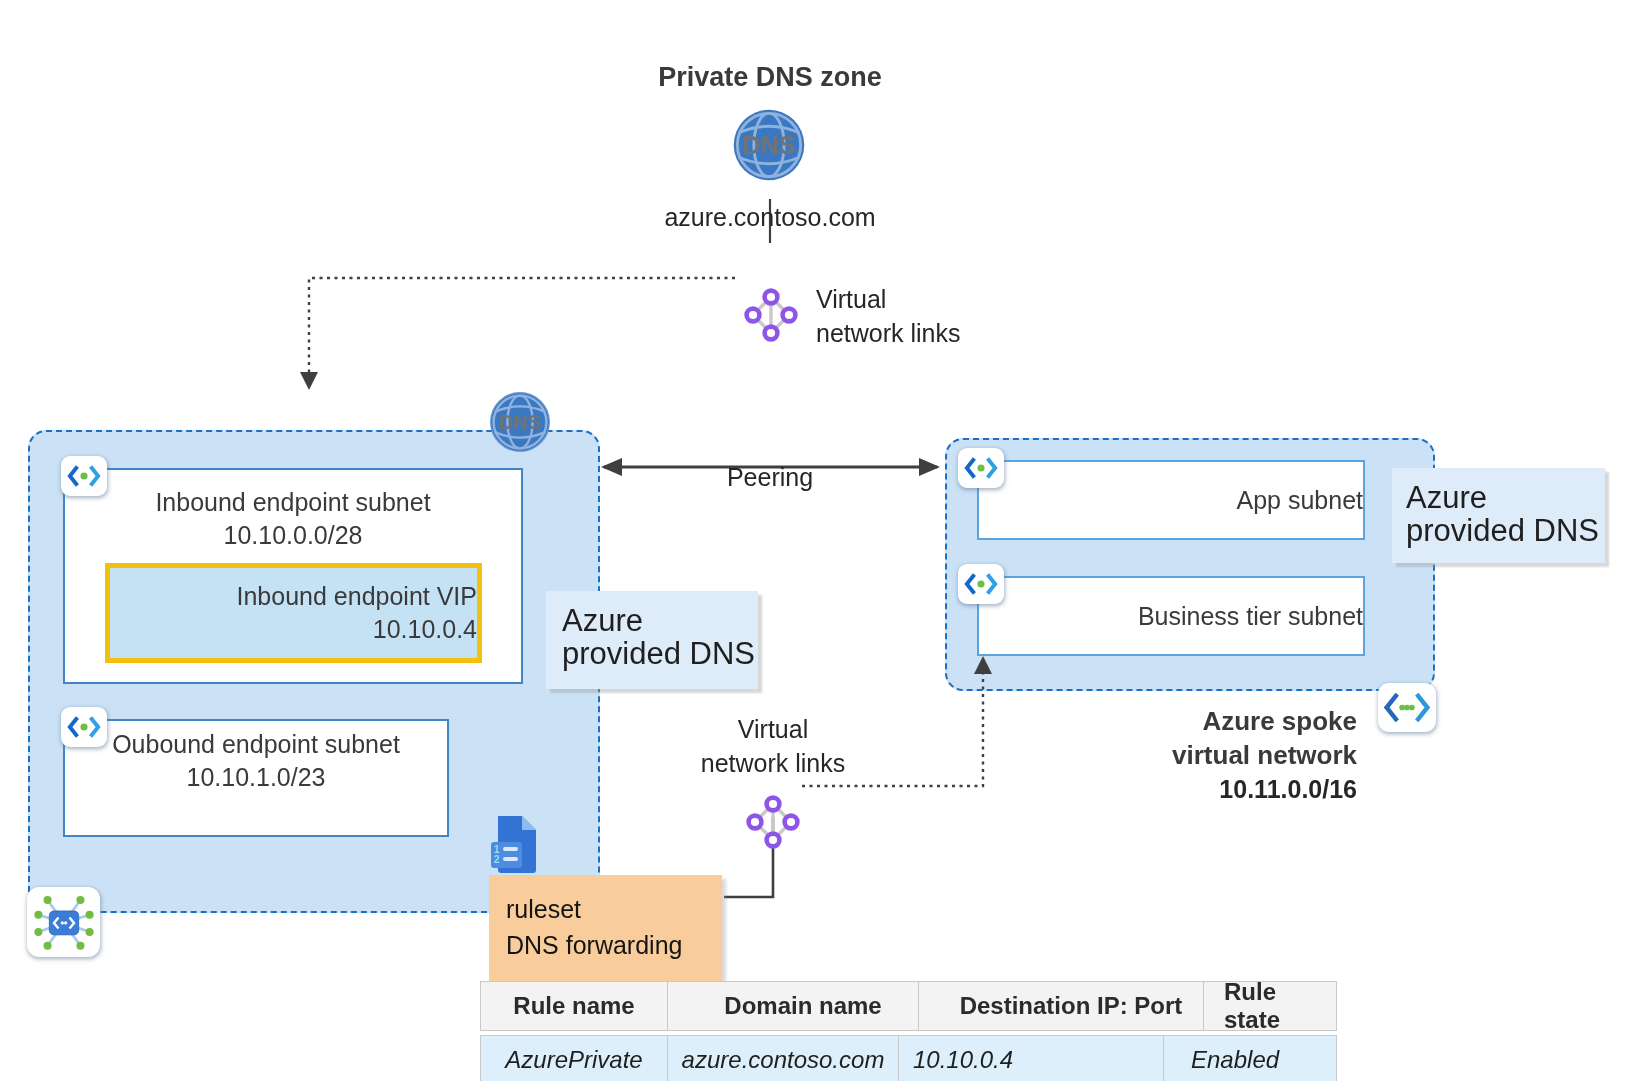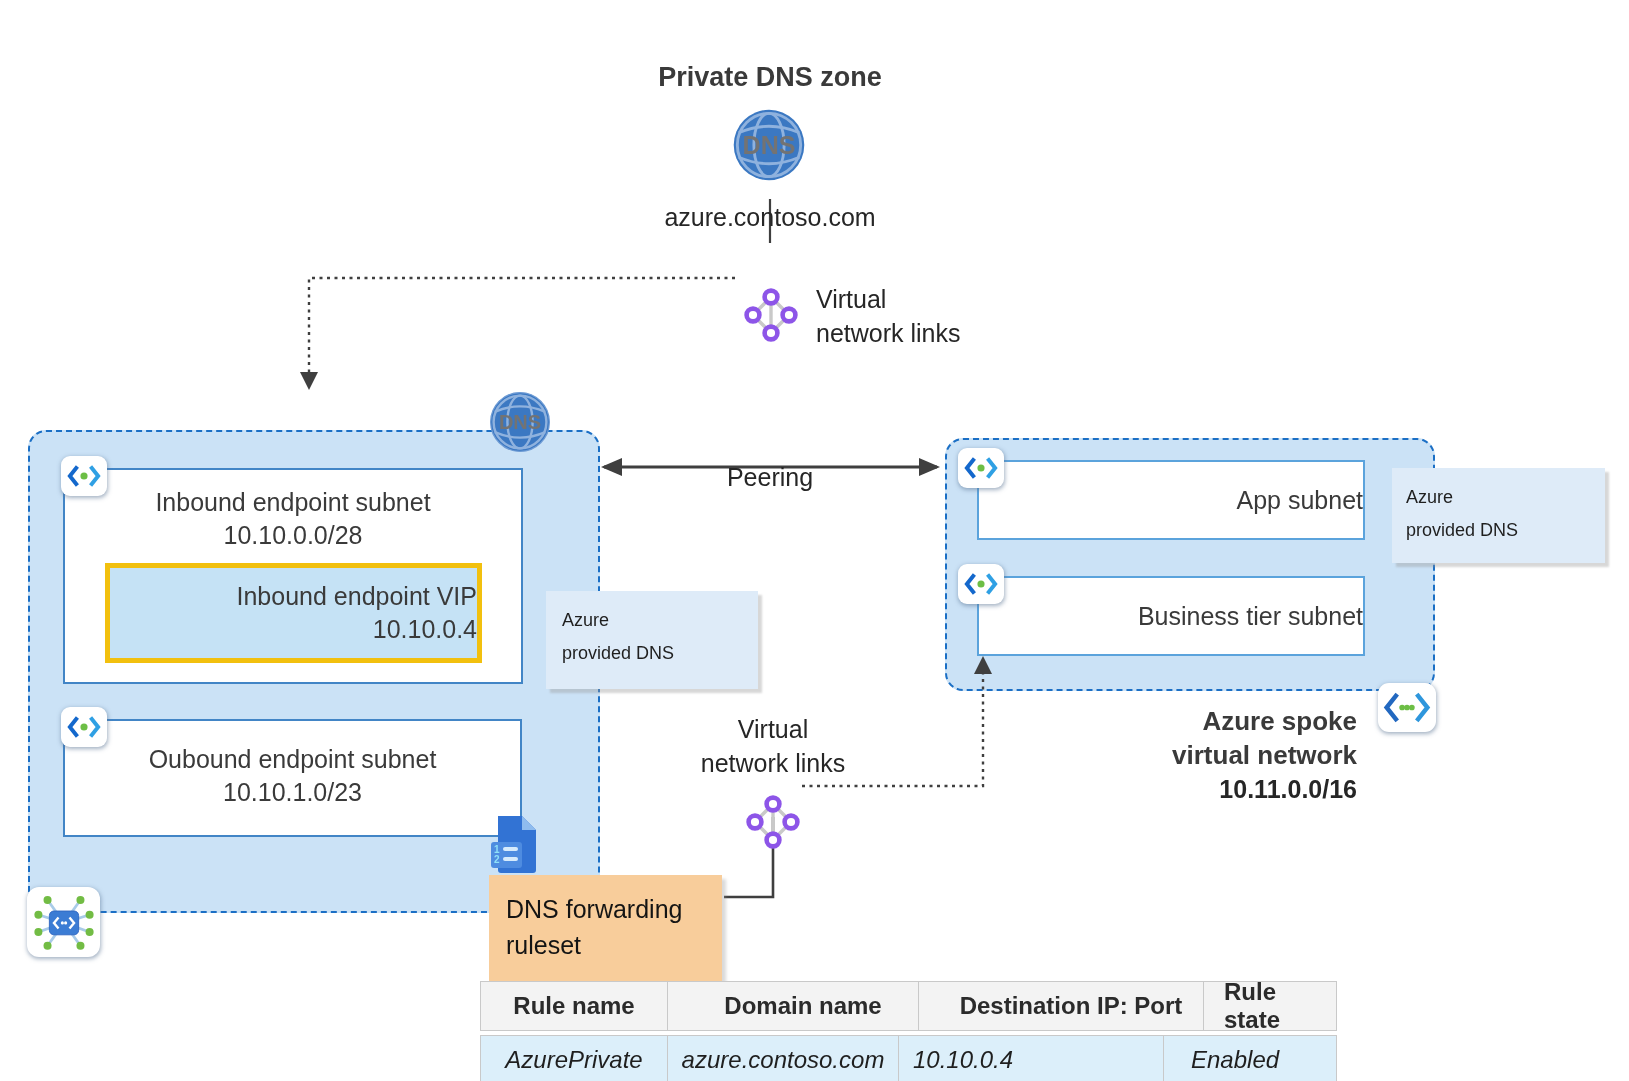--- a/index.html
+++ b/index.html
@@ -12,21 +12,21 @@
   .net-box{background:#cbe2f6;border:2.5px dashed #1b6fc5;border-radius:18px;box-sizing:border-box;}
   
   .white-box{background:#ffffff;border:2px solid #4285c6;box-sizing:border-box;text-align:center;}
   .white-box.spoke-style{border-color:#5ba3dc;display:flex;align-items:center;justify-content:flex-end;}
   .box-title{font-size:25px;line-height:33px;color:#3a3a3a;}
   
   .vip-box{background:#c5e2f5;border:5px solid #f2c00e;box-sizing:border-box;text-align:right;
            display:flex;flex-direction:column;justify-content:center;}
   
   .note-box{background:#deebf8;box-shadow:4px 4px 2px rgba(150,150,150,.38);
-            font-size:18px;line-height:33px;color:#1f1f1f;padding:13px 0 0 16px;box-sizing:border-box;}
+            font-size:31px;line-height:33px;color:#1f1f1f;padding:13px 0 0 16px;box-sizing:border-box;}
   .ruleset-box{background:#f8cd9b;box-shadow:4px 4px 3px rgba(150,150,150,.35);
             font-size:25px;line-height:36px;color:#141414;padding:16px 0 0 17px;box-sizing:border-box;}
   
   .globe{display:flex;align-items:center;justify-content:center;}
   .globe svg{position:absolute;inset:0;width:100%;height:100%;}
   .globe-txt{position:relative;color:#737373;font-weight:700;}
   
   .icon-card{background:#fff;border-radius:9px;box-shadow:0.5px 1.5px 4px rgba(90,115,145,.55);
              display:flex;align-items:center;justify-content:center;box-sizing:border-box;}
   
@@ -131,21 +131,21 @@
       <polyline points="27,7 35,17 27,27" stroke="#2fa0e4" stroke-width="4.2" fill="none"></polyline>
       <circle cx="20" cy="17" r="3.8" fill="#6cbe45"></circle>
     </svg>
   </div>
 
   <div class="abs vip-box" style="left:105px;top:527px;width:377px;height:100px;">
     <div class="box-title">Inbound endpoint VIP</div>
     <div class="box-title">10.10.0.4</div>
   </div>
 
-  <div class="abs white-box" style="left:63px;top:683px;width:459px;height:118px;padding-top:22px;">
+  <div class="abs white-box" style="left:63px;top:683px;width:386px;height:118px;padding-top:7px;">
     <div class="box-title">Oubound endpoint subnet</div>
     <div class="box-title">10.10.1.0/23</div>
   </div>
   <div class="abs icon-card" style="left:61px;top:671px;width:46px;height:40px;">
     <svg viewBox="0 0 40 34" width="38" height="32">
       <polyline points="13,7 5,17 13,27" stroke="#1468cc" stroke-width="4.2" fill="none"></polyline>
       <polyline points="27,7 35,17 27,27" stroke="#2fa0e4" stroke-width="4.2" fill="none"></polyline>
       <circle cx="20" cy="17" r="3.8" fill="#6cbe45"></circle>
     </svg>
   </div>
@@ -255,22 +255,22 @@
       <path d="M8,1 h24 l14,14 v40 q0,3 -3,3 h-32 q-3,0 -3,-3 z" fill="#3273d4"></path>
       <path d="M32,1 l14,14 h-14 z" fill="#8fbcef"></path>
       <rect x="1" y="27" width="31" height="26" rx="3" fill="#4e8ce0"></rect>
       <rect x="13" y="32" width="15" height="4" rx="2" fill="#d6ebfc"></rect>
       <rect x="13" y="42" width="15" height="4" rx="2" fill="#d6ebfc"></rect>
       <text x="4" y="38" font-size="10" font-weight="bold" fill="#8fe0f8">1</text>
       <text x="4" y="48" font-size="10" font-weight="bold" fill="#8fe0f8">2</text>
     </svg>
   </div>
   <div class="abs ruleset-box" style="left:489px;top:839px;width:233px;height:106px;">
+    <div>ruleset</div>
     <div>DNS forwarding</div>
-    <div>ruleset</div>
   </div>
 
   <div class="abs rules" style="left:480px;top:945px;width:857px;">
     <div class="rt-head">
       <div class="cell c1">Rule name</div>
       <div class="cell c2">Domain name</div>
       <div class="cell c3">Destination IP: Port</div>
       <div class="cell c4">Rule state</div>
     </div>
     <div class="rt-row">

